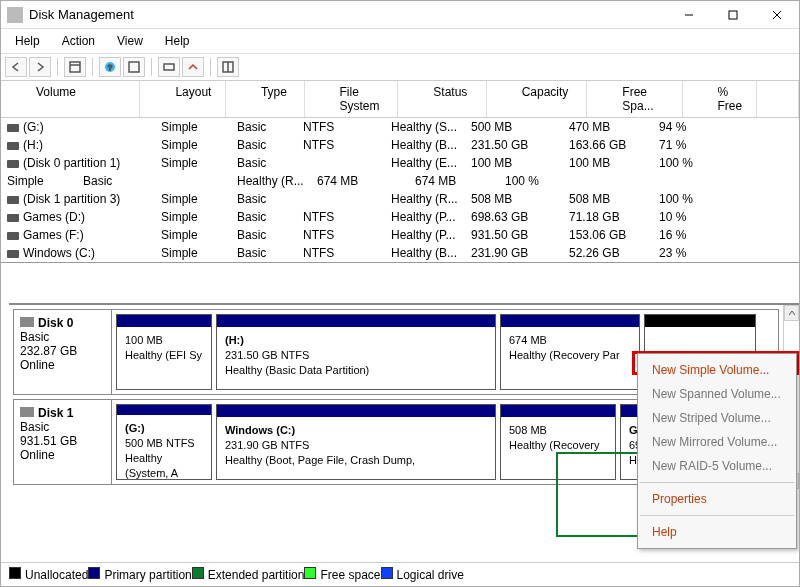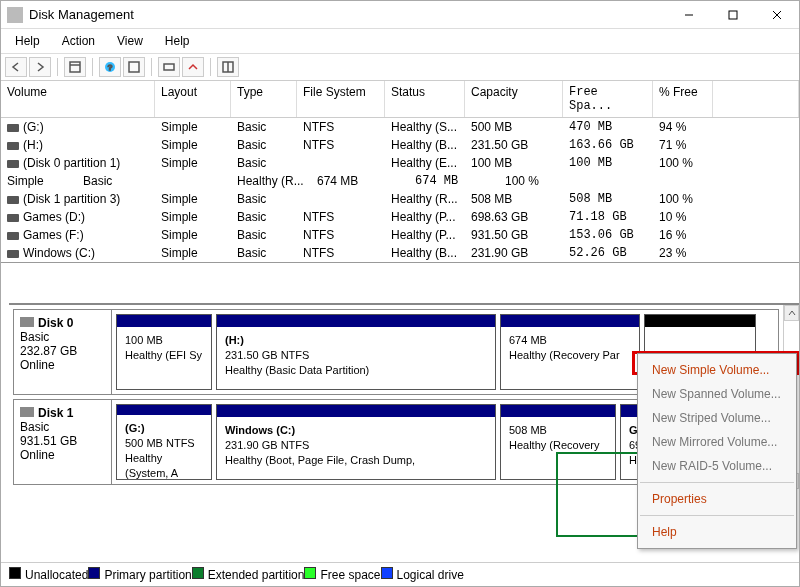--- a/index.html
+++ b/index.html
@@ -31,26 +31,26 @@
   .menubar { display:flex; gap:2px; padding:2px 4px; border-bottom:1px solid #ddd; }
   .menubar .mi { padding:3px 10px; }
   
   .toolbar { display:flex; gap:2px; align-items:center; padding:3px 4px; border-bottom:1px solid #ccc; }
   .tb { width:22px; height:20px; border:1px solid #ccc; display:flex; align-items:center; justify-content:center; background:#f8f8f8; }
   .tb svg { width:12px; height:12px; stroke:#555; stroke-width:1.5; fill:none; }
   .tb-sep { width:1px; height:18px; background:#ccc; margin:0 4px; }
   
   .vol-table { border-bottom:1px solid #999; }
   .vh { display:flex; background:#fff; border-bottom:1px solid #ccc; }
-  .vh > div { border-right:1px solid #ddd; padding:4px 6px; font-weight:normal; }
+  .vh > div { border-right:1px solid #ddd; padding:4px 6px; font-weight:normal;margin-left:29px; }
   .vr { display:flex; padding:1px 0; }
   .vr > div { padding:1px 6px; white-space:nowrap; overflow:hidden; }
   .c-vol{width:154px;} .c-lay{width:76px;} .c-typ{width:66px;}
   .c-fs{width:88px;} .c-st{width:80px;} .c-cap{width:98px;}
-  .c-fr{width:90px;font-family:Liberation Mono, monospace;} .c-pf{width:60px;} .c-rest{flex:1;}
+  .c-fr{width:90px;} .c-pf{width:60px;} .c-rest{flex:1;}
   .vol-icon{display:inline-block;width:12px;height:8px;background:#555;margin-right:4px;vertical-align:middle;border-radius:1px;}
   
   .diskpanes { border-top:2px solid #888; margin-top:40px; }
   .diskrow { display:flex; border:1px solid #888; margin:4px; height:86px; }
   .disklabel { width:98px; border-right:1px solid #888; padding:6px 6px 4px 6px; position:relative; background:#fff;}
   .disklabel .dicon{width:14px;height:10px;background:#888;display:inline-block;margin-right:4px;}
   .dname{font-weight:bold;}
   .partwrap { flex:1; display:flex; gap:4px; padding:4px; position:relative;}
   .part { border:1px solid #555; display:flex; flex-direction:column; }
   .part .pbar { height:12px; background:#000080; }

